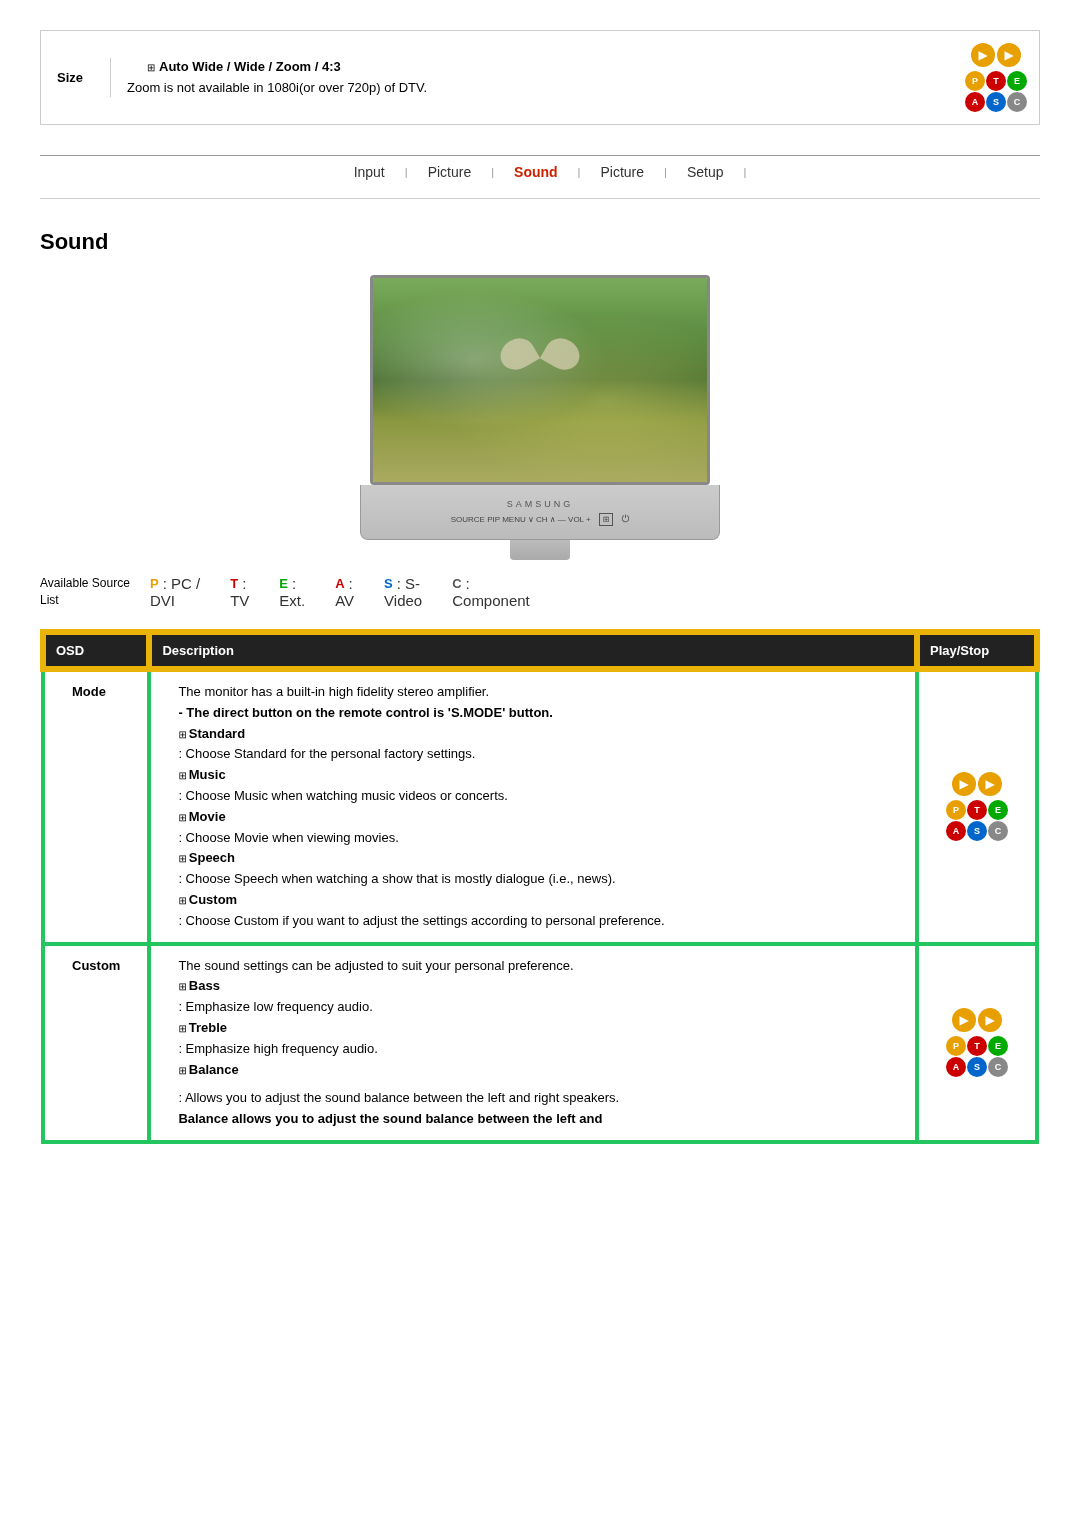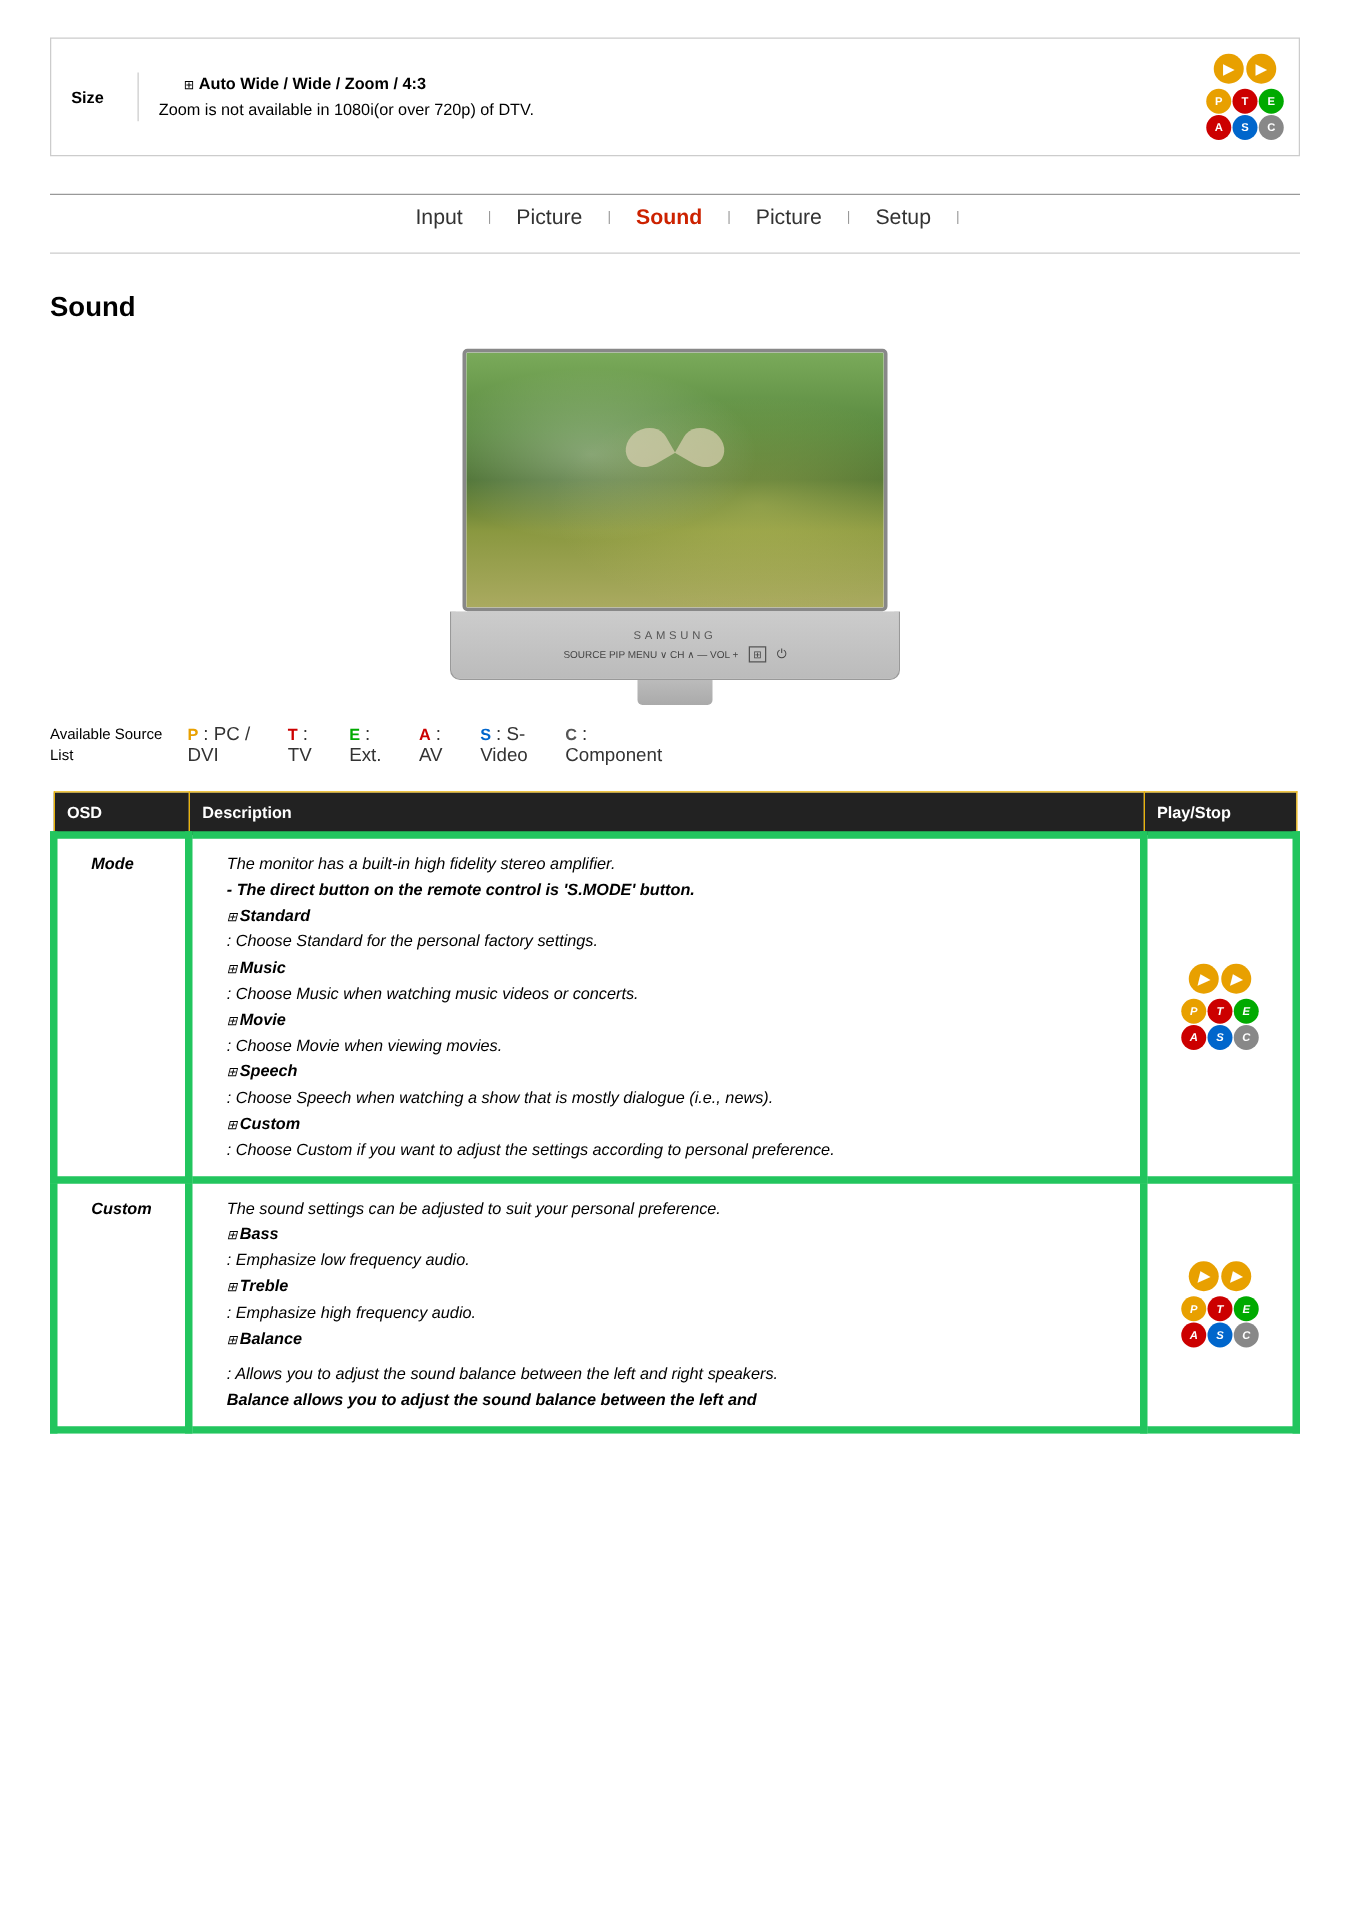--- a/index.html
+++ b/index.html
@@ -70,21 +70,21 @@
     .nav-bar {
       display: flex;
       align-items: center;
       justify-content: center;
       border-top: 1px solid #999;
       border-bottom: none;
       padding: 0;
     }
     .nav-item {
       padding: 8px 20px;
-      font-size: 17px;
+      font-size: 14px;
       color: #333;
       cursor: pointer;
     }
     .nav-item.active {
       color: #cc2200;
       font-weight: bold;
     }
     .nav-separator {
       color: #999;
       font-size: 11px;
@@ -238,29 +238,28 @@
       margin: 0 40px;
       border-collapse: collapse;
       border: 1px solid #ccc;
     }
     .main-table th {
       background: #222;
       color: #fff;
       padding: 8px 10px;
       text-align: left;
       font-size: 13px;
-      border: 1px solid #eab308;
+      border: 6px solid #eab308;
     }
     .main-table td {
       padding: 10px 27px;
       vertical-align: top;
-      border: 6px solid #22c55e;
+      border: 4px solid #22c55e;
       font-size: 13px;
       line-height: 1.6;
-      font-style: italic;
     }
     .main-table td.osd-col {
       font-weight: bold;
       white-space: nowrap;
       width: 80px;
     }
     .main-table td.playstop-col {
       width: 80px;
       text-align: center;
       vertical-align: middle;

